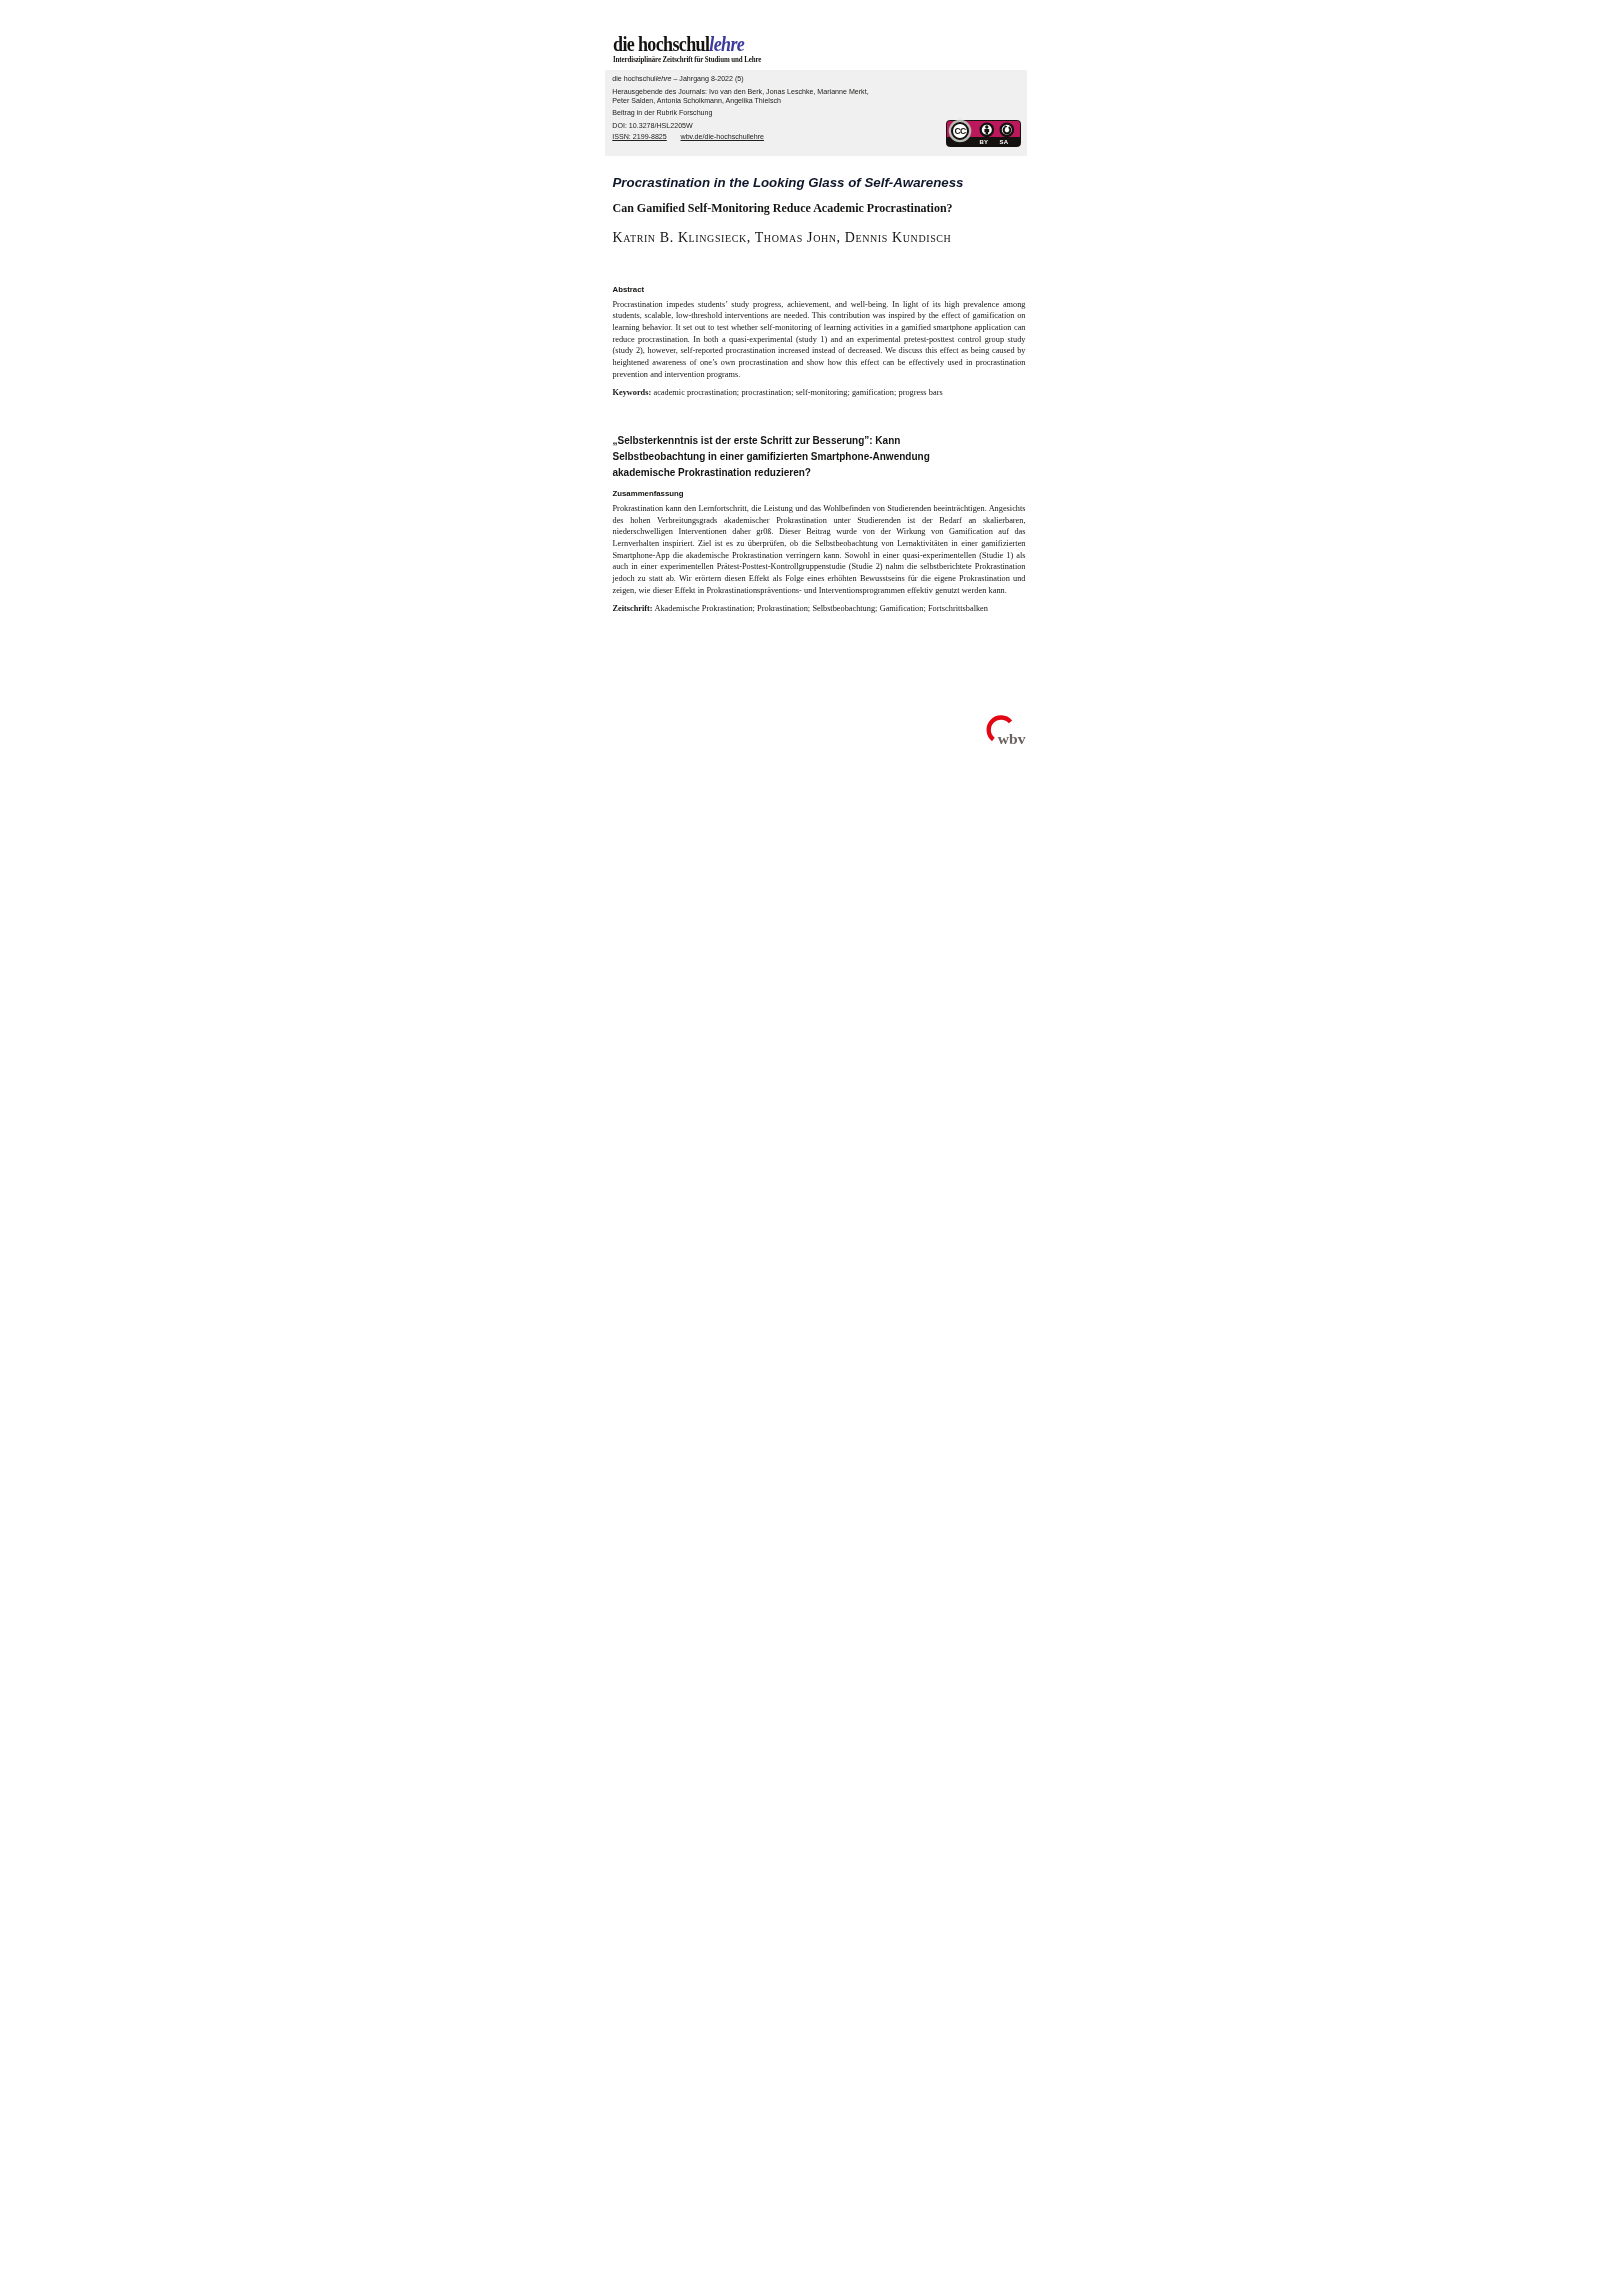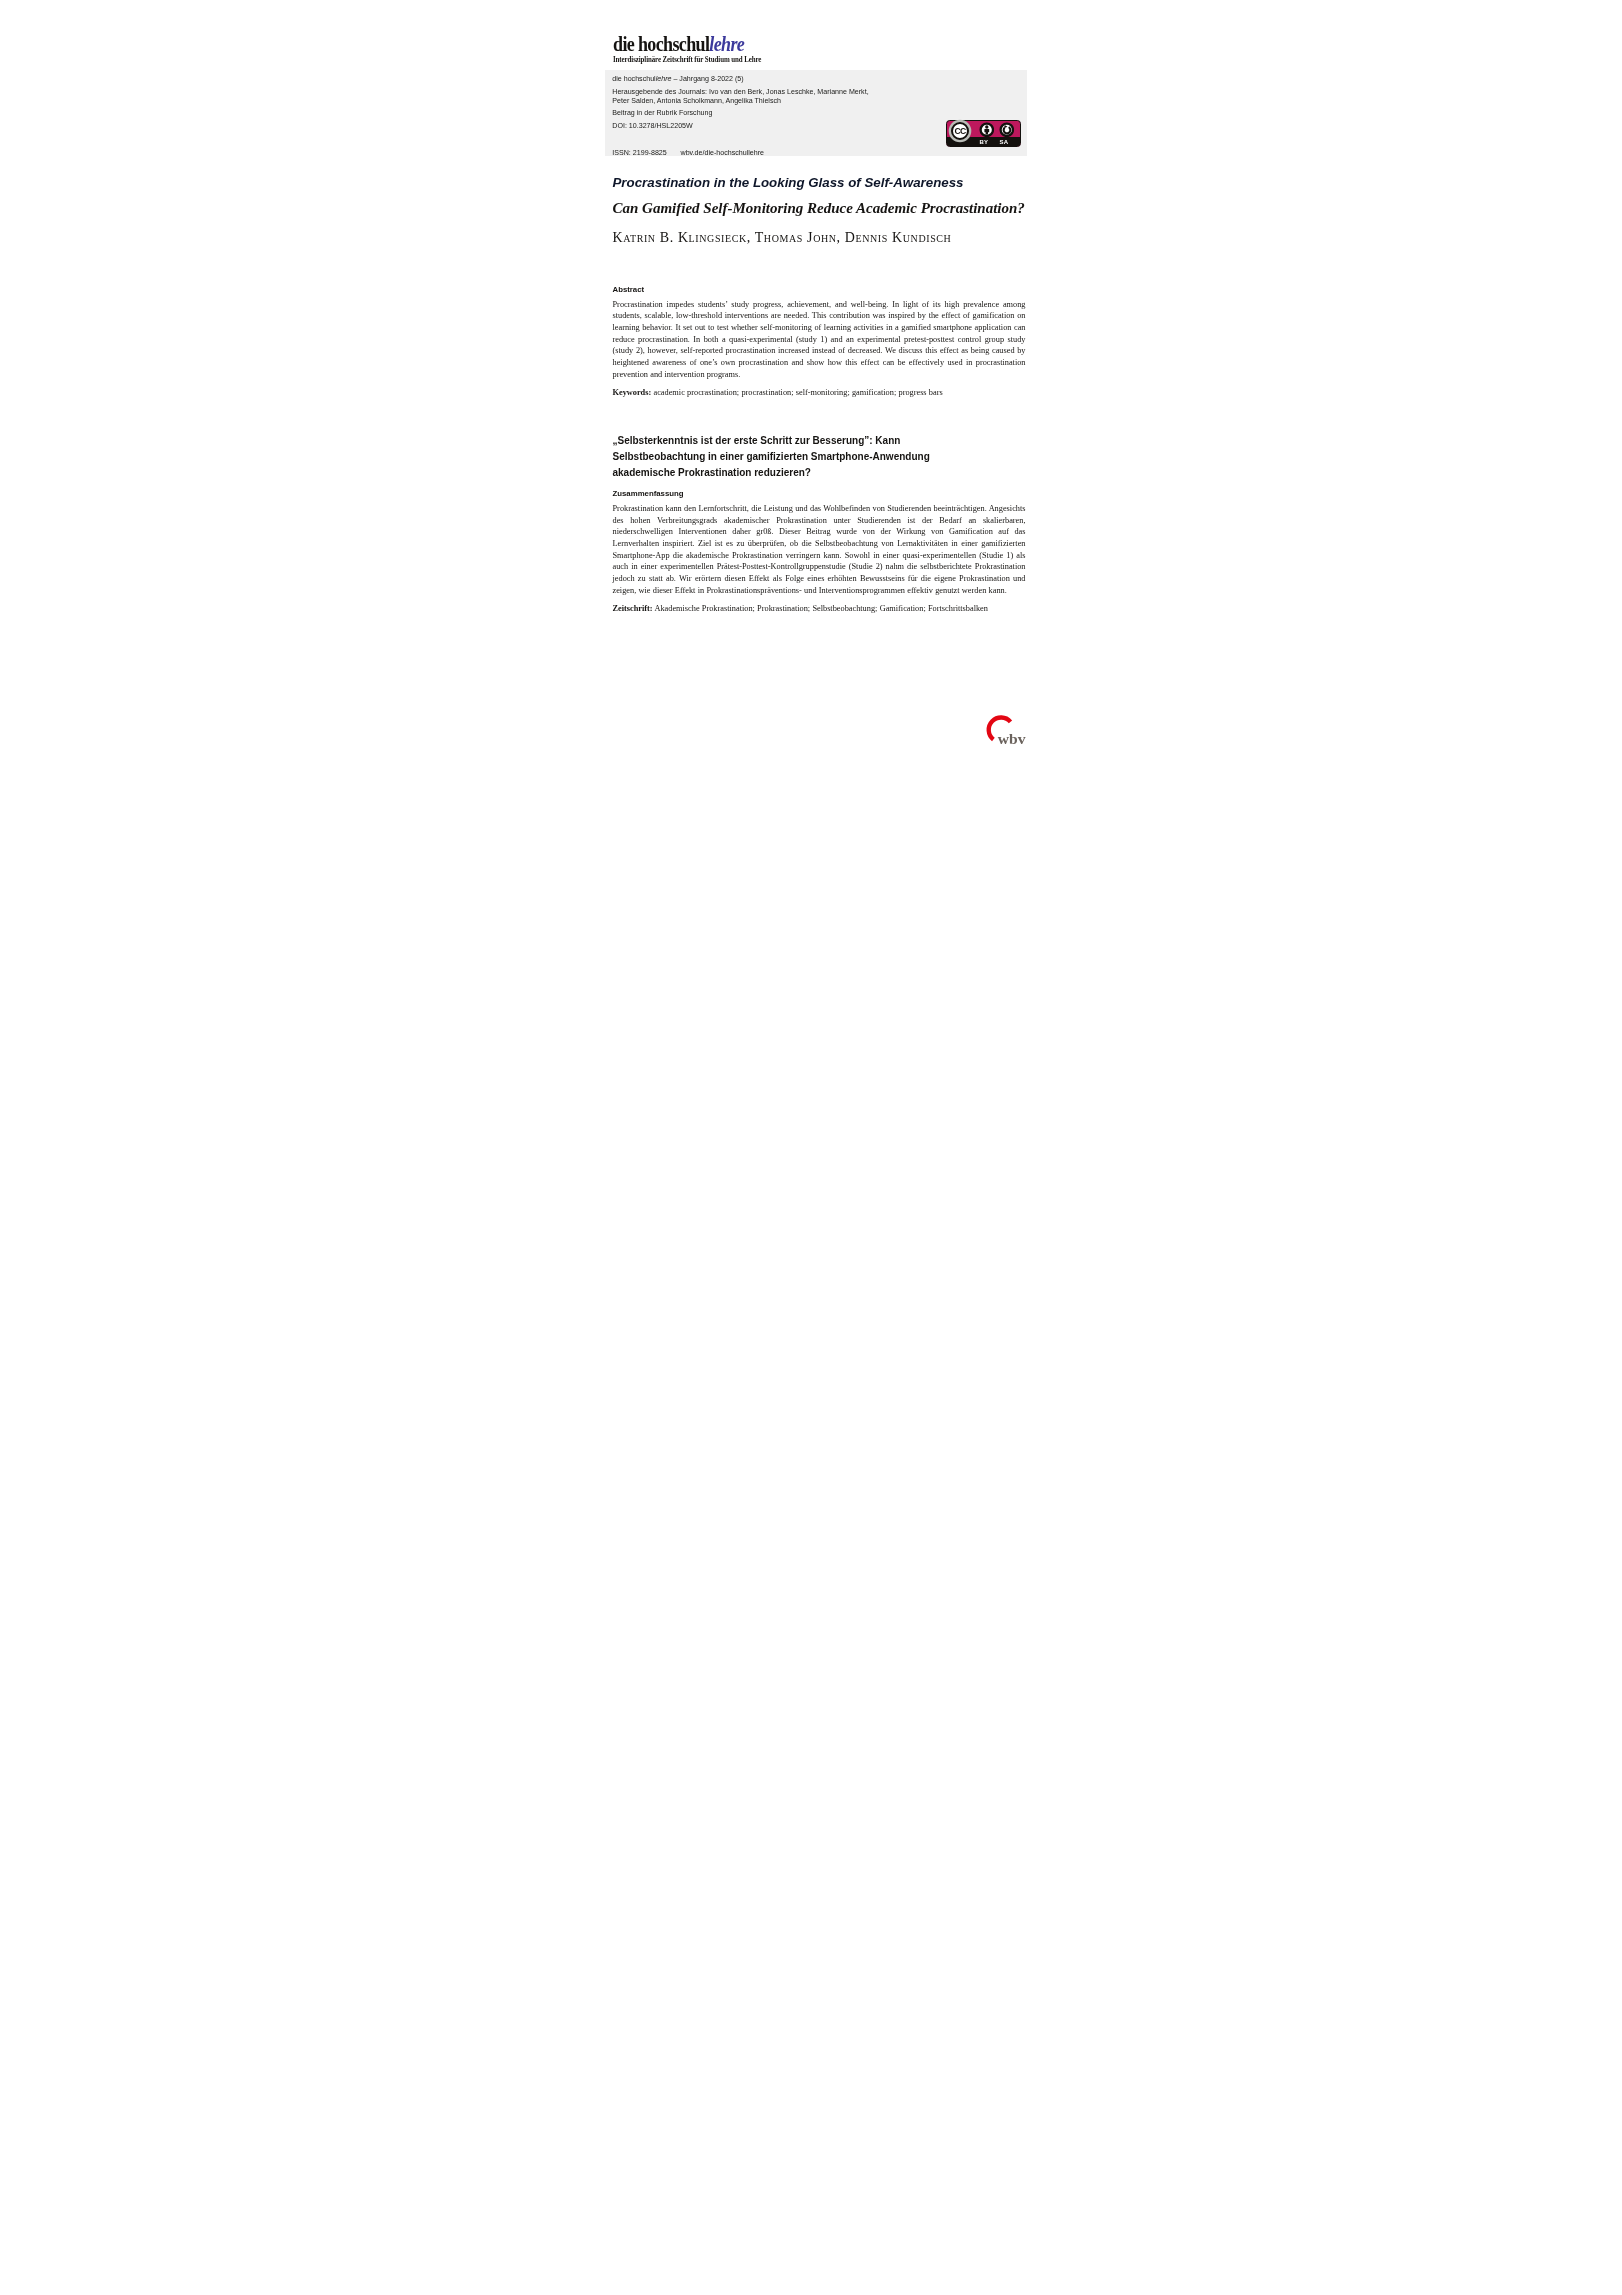--- a/index.html
+++ b/index.html
@@ -49,21 +49,21 @@
     width: 422px;
     height: 86px;
     background: #f0f0f0;
     padding: 5.5px 0 0 7.8px;
     font-size: 7.1px;
     color: #21211f;
   }
   .meta-line { line-height: 9.6px; white-space: nowrap; }
   .mt7 { margin-top: 3.2px; }
   .mt5 { margin-top: 2.3px; }
-  .mt6 { margin-top: 17px; }
+  .mt6 { margin-top: 1px; text-decoration: underline; }
   .meta-line .it { font-style: italic; }
   .meta-line .url { margin-left: 13.8px; }
 
   
   .cc-badge {
     position: absolute;
     top: 50px;
     right: 6px;
     width: 75px;
     height: 27.5px;
@@ -110,23 +110,22 @@
     margin: 19px 56px 0 72px;
     font-size: 13.3px;
     line-height: 16.5px;
     font-weight: bold;
     color: #0f172a;
     font-style: italic;
   }
   .subtitle {
     margin: 11px 56px 0 72px;
     font-family: "Liberation Serif", serif;
-    font-style: italic;
-    font-weight: bold;
-    font-size: 15px;
+    font-weight: bold;
+    font-size: 12px;
     line-height: 12px;
     color: #161412;
   }
   .authors {
     margin: 15.6px 56px 0 72px;
     font-family: "Liberation Serif", serif;
     font-variant: small-caps;
     letter-spacing: 0.6px;
     font-size: 14px;
     color: #161412;

